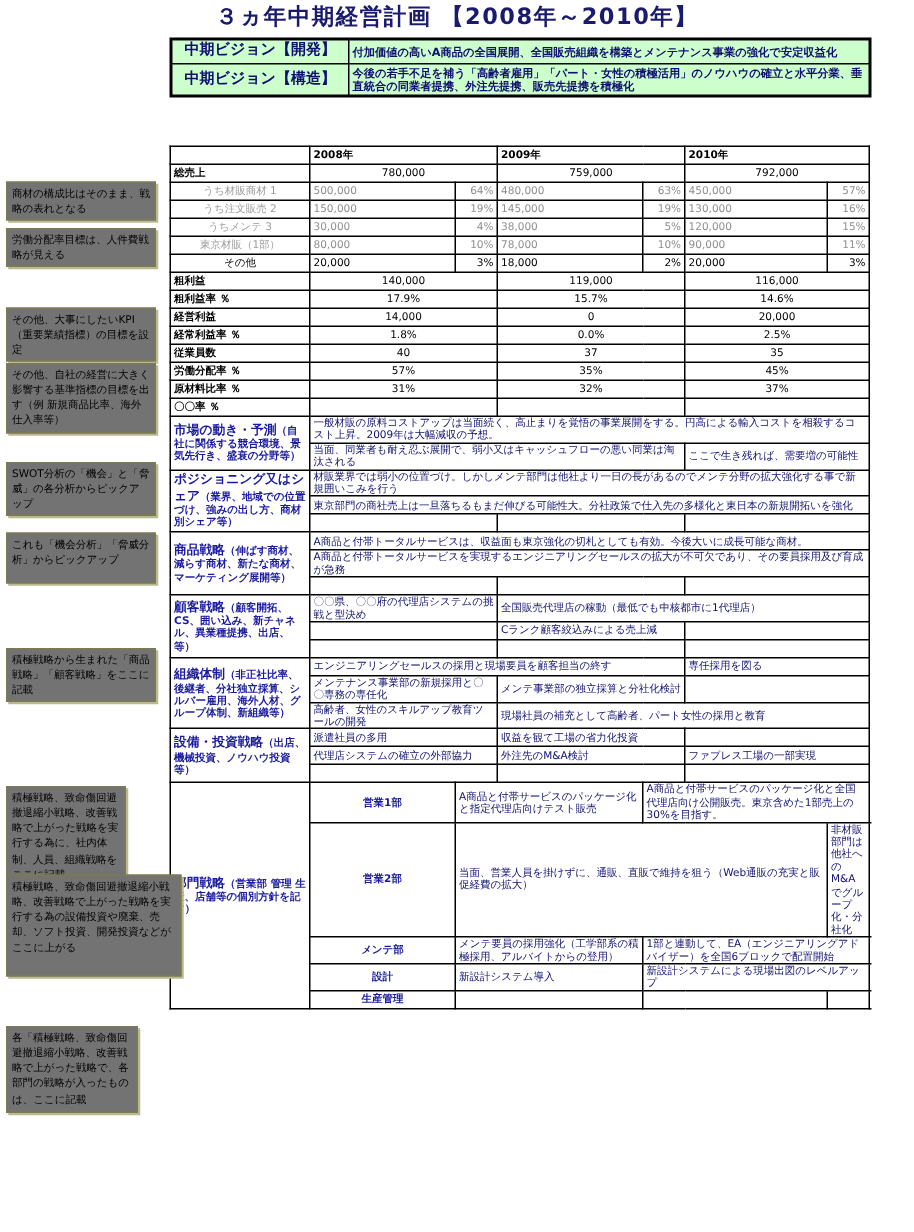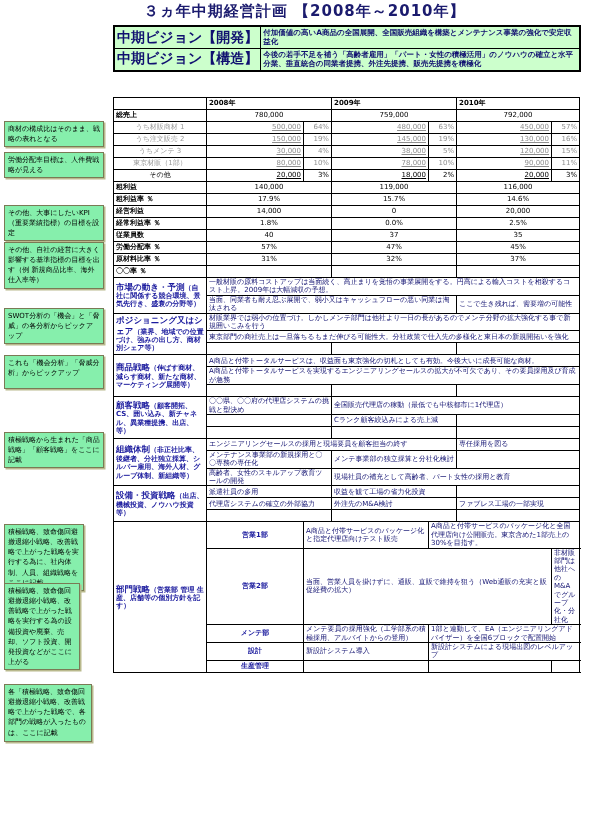--- a/index.html
+++ b/index.html
@@ -35,22 +35,23 @@
   .vision table{border-collapse:collapse;width:100%;}
   .vision td{
     border:1px solid #000;
     vertical-align:middle;
     padding:1px 2px;
     line-height:1.25;
   }
   .v-label{
     width:113px;
     background:#ccffcc;
-    font-weight:bold;
-    font-size:14px;
+    text-align:center;
+    font-weight:bold;
+    font-size:10px;
     color:#101070;
     white-space:nowrap;
   }
   .v-text{
     background:#ccffcc;
     font-size:7.5px;
     color:#101070;
     font-weight:bold;
     line-height:1.3;
   }
@@ -77,21 +78,21 @@
   .rowlabel{
     font-weight:bold;font-size:8px;white-space:nowrap;
   }
   .rowlabel-sub{
     text-align:center;font-size:7px;color:#9a9a9a;white-space:nowrap;
   }
   .rowlabel-plain{
     font-size:7.5px;white-space:nowrap;
   }
   .num{text-align:center;font-size:7.5px;}
-  .num-r{text-align:right;font-size:7.5px;padding-right:3px;text-decoration:underline;}
+  .num-r{font-size:7.5px;padding-right:3px;}
   .pct{text-align:right;font-size:7.5px;padding-right:2px;width:30px;}
   .dim{color:#8f8f8f;}
 
   
   .sec-label{
     font-weight:bold;
     color:#1b1b9e;
     font-size:7.5px;
     line-height:1.25;
     vertical-align:middle;
@@ -108,21 +109,21 @@
   .dept{
     text-align:center;
     font-weight:bold;
     color:#1b1b9e;
     font-size:7.5px;
   }
 
   
   .note{
     position:absolute;
-    background:#86efac;
+    background:#737373;
     border:1px solid #7a7a55;
     box-shadow:1.5px 1.5px 0 #b9b98d;
     font-size:7px;
     line-height:1.45;
     color:#000;
     padding:2px 3px;
     box-sizing:border-box;
   }
 </style>
 </head>
@@ -241,21 +242,21 @@
         </tr>
         <tr>
           <td class="rowlabel-plain" style="font-weight: bold;">従業員数</td>
           <td colspan="2" class="num">40</td>
           <td colspan="2" class="num">37</td>
           <td colspan="2" class="num">35</td>
         </tr>
         <tr>
           <td class="rowlabel-plain" style="font-weight: bold;">労働分配率 ％</td>
           <td colspan="2" class="num">57%</td>
-          <td colspan="2" class="num">47%</td>
+          <td colspan="2" class="num">35%</td>
           <td colspan="2" class="num">45%</td>
         </tr>
         <tr>
           <td class="rowlabel-plain" style="font-weight: bold;">原材料比率 ％</td>
           <td colspan="2" class="num">31%</td>
           <td colspan="2" class="num">32%</td>
           <td colspan="2" class="num">37%</td>
         </tr>
         <tr>
           <td class="rowlabel-plain" style="font-weight: bold;">〇〇率 ％</td>
@@ -376,17 +377,17 @@
 
   <div id="notes-layer">
       <div class="note" style="top: 121px; left: 4px; width: 100px; min-height: 26px;">商材の構成比はそのまま、戦略の表れとなる</div>
       <div class="note" style="top: 152px; left: 4px; width: 100px; min-height: 26px;">労働分配率目標は、人件費戦略が見える</div>
       <div class="note" style="top: 205px; left: 4px; width: 100px; min-height: 34px;">その他、大事にしたいKPI（重要業績指標）の目標を設定</div>
       <div class="note" style="top: 242px; left: 4px; width: 100px; min-height: 46px;">その他、自社の経営に大きく影響する基準指標の目標を出す（例 新規商品比率、海外仕入率等）</div>
       <div class="note" style="top: 308px; left: 4px; width: 100px; min-height: 34px;">SWOT分析の「機会」と「脅威」の各分析からピックアップ</div>
       <div class="note" style="top: 355px; left: 4px; width: 100px; min-height: 34px;">これも「機会分析」「脅威分析」からピックアップ</div>
       <div class="note" style="top: 432px; left: 4px; width: 100px; min-height: 34px;">積極戦略から生まれた「商品戦略」「顧客戦略」をここに記載</div>
       <div class="note" style="top: 524px; left: 4px; width: 80px; min-height: 56px;">積極戦略、致命傷回避撤退縮小戦略、改善戦略で上がった戦略を実行する為に、社内体制、人員、組織戦略をここに記載</div>
-      <div class="note" style="top: 583px; left: 4px; width: 76px; min-height: 68px;">積極戦略、致命傷回避撤退縮小戦略、改善戦略で上がった戦略を実行する為の設備投資や廃棄、売却、ソフト投資、開発投資などがここに上がる</div>
+      <div class="note" style="top: 583px; left: 4px; width: 117px; min-height: 68px;">積極戦略、致命傷回避撤退縮小戦略、改善戦略で上がった戦略を実行する為の設備投資や廃棄、売却、ソフト投資、開発投資などがここに上がる</div>
       <div class="note" style="top: 684px; left: 4px; width: 88px; min-height: 58px;">各「積極戦略、致命傷回避撤退縮小戦略、改善戦略で上がった戦略で、各部門の戦略が入ったものは、ここに記載</div>
     </div>
 
 </div>
 
 </body></html>

